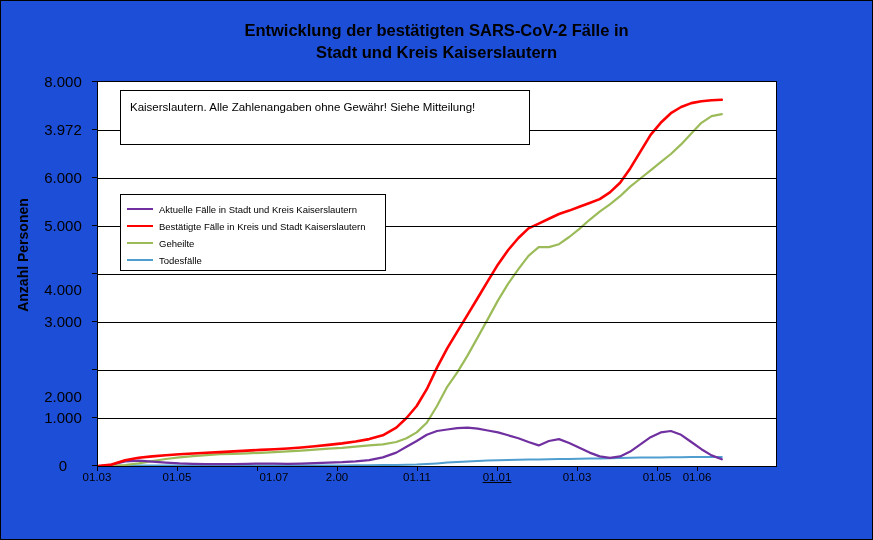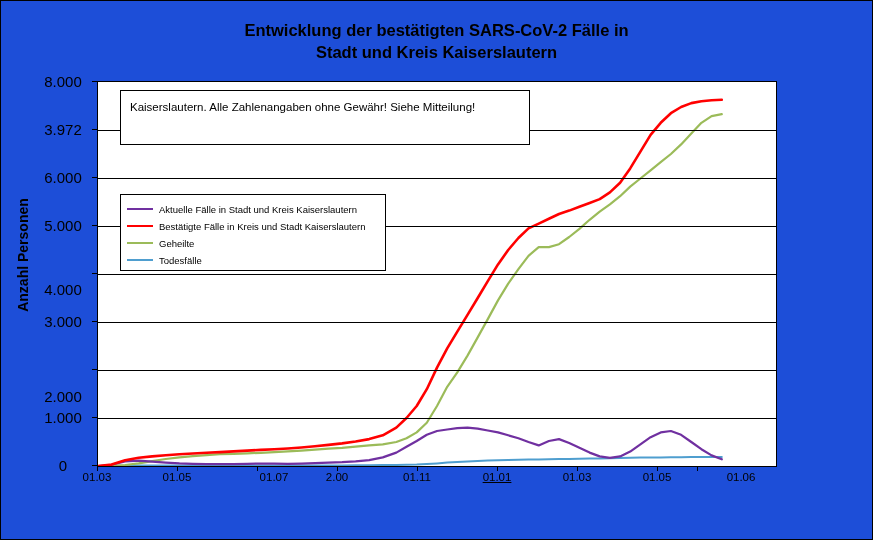--- a/index.html
+++ b/index.html
@@ -140,21 +140,21 @@
       <div class="xlabel-txt" style="left: 306.012px;">2.00</div>
       <div class="xtickmark" style="left: 336px;"></div>
       <div class="xlabel-txt" style="left: 386.016px;">01.11</div>
       <div class="xtickmark" style="left: 416px;"></div>
       <div class="xlabel-txt" style="left: 466.02px; text-decoration: underline;">01.01</div>
       <div class="xtickmark" style="left: 496px;"></div>
       <div class="xlabel-txt" style="left: 546.024px;">01.03</div>
       <div class="xtickmark" style="left: 576px;"></div>
       <div class="xlabel-txt" style="left: 626.028px;">01.05</div>
       <div class="xtickmark" style="left: 656px;"></div>
-      <div class="xlabel-txt" style="left: 666.03px; margin-left: 44px;">01.06</div>
+      <div class="xlabel-txt" style="left: 666.03px;">01.06</div>
       <div class="xtickmark" style="left: 696px;"></div>
     </div>
 
   <div id="plot">
     <svg class="series" id="svg-series" width="678" height="384" viewBox="0 0 678 384">
         <polyline points="0.0,384.0 13.6,384.0 27.1,383.8 40.7,383.6 54.2,383.5 67.8,383.5 81.4,383.5 94.9,383.5 108.5,383.5 122.0,383.5 135.6,383.5 149.2,383.5 162.7,383.5 176.3,383.5 189.8,383.5 203.4,383.5 217.0,383.5 230.5,383.5 244.1,383.4 257.6,383.3 271.2,383.2 284.8,383.1 298.3,383.0 308.5,382.8 318.7,382.6 328.8,382.1 339.0,381.4 349.2,380.6 359.3,379.9 369.5,379.4 379.7,379.0 389.8,378.6 400.0,378.3 410.2,378.0 420.4,377.8 430.5,377.6 440.7,377.4 450.9,377.3 461.0,377.1 471.2,377.0 481.4,376.8 491.6,376.6 501.7,376.4 511.9,376.2 522.1,376.0 532.2,375.8 542.4,375.6 552.6,375.5 562.7,375.4 572.9,375.3 583.1,375.2 593.3,375.1 603.4,375.0 613.6,374.9 623.8,374.9" fill="none" stroke="#4f9ecf" stroke-width="2.0" stroke-linejoin="round" stroke-linecap="round"></polyline>
         <polyline points="0.0,384.0 13.6,383.8 27.1,383.0 40.7,381.4 54.2,379.2 67.8,377.0 81.4,375.4 94.9,374.2 108.5,373.2 122.0,372.2 135.6,371.8 149.2,371.3 162.7,370.8 176.3,370.1 189.8,369.4 203.4,368.6 217.0,367.7 230.5,366.7 244.1,365.8 257.6,364.6 271.2,363.4 284.8,362.4 298.3,360.0 308.5,356.2 318.7,350.4 328.8,340.8 339.0,324.0 349.2,304.8 359.3,290.4 369.5,273.6 379.7,255.4 389.8,237.1 400.0,218.4 410.2,201.6 420.4,187.2 430.5,173.8 440.7,165.1 450.9,165.1 461.0,162.2 471.2,155.0 481.4,146.9 491.6,137.8 501.7,129.6 511.9,122.4 522.1,114.2 532.2,104.6 542.4,96.5 552.6,88.3 562.7,80.2 572.9,72.0 583.1,62.4 593.3,51.4 603.4,40.8 613.6,34.1 623.8,32.2" fill="none" stroke="#9bbb59" stroke-width="2.2" stroke-linejoin="round" stroke-linecap="round"></polyline>
         <polyline points="0.0,384.0 13.6,382.8 27.1,379.4 40.7,378.7 54.2,379.7 67.8,380.6 81.4,381.4 94.9,381.8 108.5,382.1 122.0,382.2 135.6,382.1 149.2,381.8 162.7,381.6 176.3,381.7 189.8,381.8 203.4,381.6 217.0,381.1 230.5,380.6 244.1,380.2 257.6,379.4 271.2,378.2 284.8,375.4 298.3,370.6 308.5,364.8 318.7,359.0 328.8,352.8 339.0,349.0 349.2,347.5 359.3,346.1 369.5,345.6 379.7,346.6 389.8,348.5 400.0,350.4 410.2,353.3 420.4,356.2 430.5,360.0 440.7,363.4 450.9,359.0 461.0,357.1 471.2,361.0 481.4,365.8 491.6,370.6 501.7,374.4 511.9,375.8 522.1,374.4 532.2,369.6 542.4,362.4 552.6,355.2 562.7,350.4 572.9,349.0 583.1,352.8 593.3,360.0 603.4,367.2 613.6,373.4 623.8,377.3" fill="none" stroke="#7030a0" stroke-width="2.2" stroke-linejoin="round" stroke-linecap="round"></polyline>
         <polyline points="0.0,384.0 13.6,382.6 27.1,378.2 40.7,375.8 54.2,374.4 67.8,373.2 81.4,372.2 94.9,371.5 108.5,370.8 122.0,370.1 135.6,369.4 149.2,368.6 162.7,367.9 176.3,367.2 189.8,366.5 203.4,365.5 217.0,364.3 230.5,362.9 244.1,361.4 257.6,359.5 271.2,357.1 284.8,353.3 298.3,345.6 308.5,336.0 318.7,324.0 328.8,307.2 339.0,285.6 349.2,266.4 359.3,249.6 369.5,232.8 379.7,216.0 389.8,199.2 400.0,182.4 410.2,168.0 420.4,156.0 430.5,146.4 440.7,141.6 450.9,136.8 461.0,132.0 471.2,128.6 481.4,124.8 491.6,121.0 501.7,117.1 511.9,110.4 522.1,100.8 532.2,86.4 542.4,69.6 552.6,52.8 562.7,40.8 572.9,31.2 583.1,25.0 593.3,21.1 603.4,19.2 613.6,18.2 623.8,17.8" fill="none" stroke="#ff0000" stroke-width="2.6" stroke-linejoin="round" stroke-linecap="round"></polyline>
       </svg>

